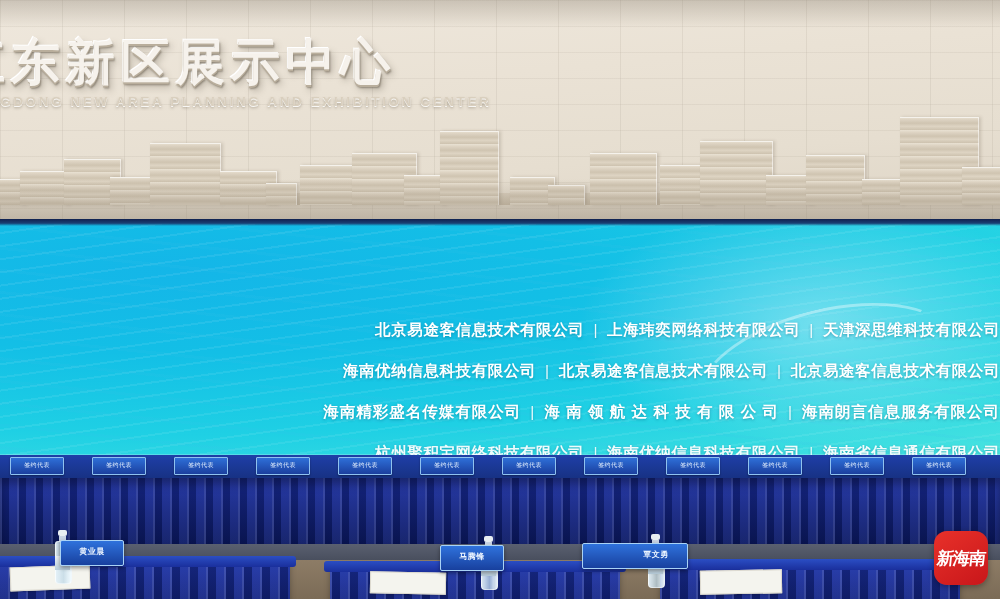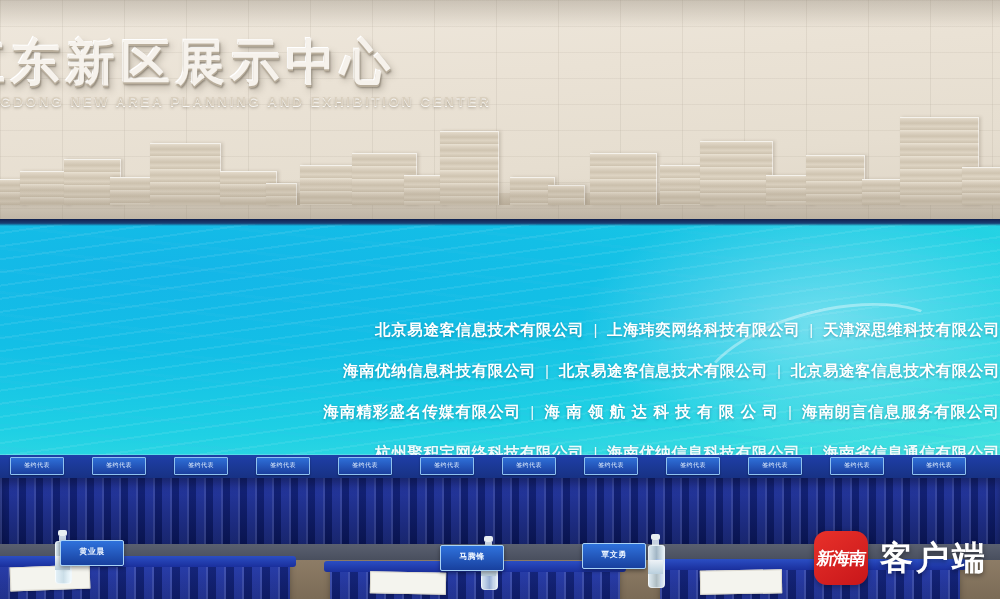--- a/index.html
+++ b/index.html
@@ -591,24 +591,23 @@
     <div class="bd"></div>
     <div class="lbl"></div>
   </div>
 
   <div class="fg-plate" style="left:60px;top:540px;">
     <span>黄业晨</span>
   </div>
   <div class="fg-plate" style="left:440px;top:545px;">
     <span>马腾锋</span>
   </div>
-  <div class="fg-plate" style="left:582px;top:543px;">
+  <div class="fg-plate" style="left:582px;top:543px;padding-left:42px;">
     <span>覃文勇</span>
   </div>
 
   <div class="watermark">
     <div class="wm-logo">
       <span>新海南</span>
     </div>
-    <div class="wm-text">客户端</div>
   </div>
 
 </div>
 
 </body></html>

